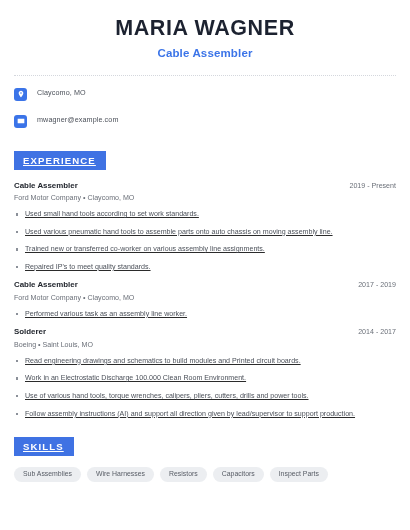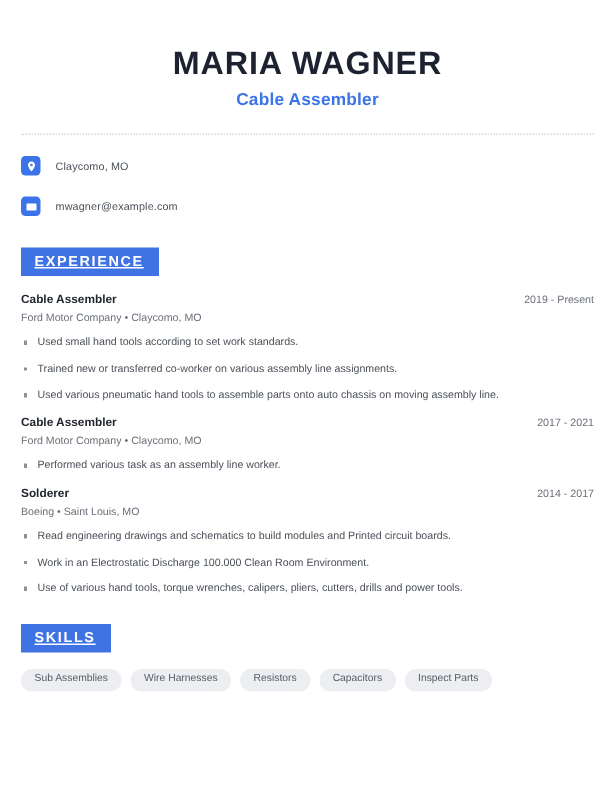--- a/index.html
+++ b/index.html
@@ -14,21 +14,20 @@
     color: #2b2b2b;
     overflow: hidden;
   }
   .page {
     width: 410px;
     height: 440px;
     box-sizing: border-box;
     padding: 0 14px;
     position: relative;
     background: #ffffff;
-    margin-top: 14px;
   }
 
   
   .header {
     padding-top: 17px;
     text-align: center;
   }
   .name {
     font-size: 21.5px;
     font-weight: bold;
@@ -48,21 +47,20 @@
     border-top: 1px dotted #d4d7dd;
     height: 0;
   }
 
   
   .contact {
     margin-top: 12px;
   }
   .contact-row {
     display: flex;
-    align-items: center;
     height: 18px;
     margin-bottom: 9px;
   }
   .contact-icon {
     width: 13px;
     height: 13px;
     border-radius: 3px;
     background: #3b74e8;
     display: flex;
     align-items: center;
@@ -117,20 +115,21 @@
     font-size: 7.1px;
     color: #6a6f78;
     white-space: nowrap;
     padding-top: 1px;
     text-align: left;
   }
   .bullets {
     list-style: none;
     margin: 7px 0 0 0;
     padding: 0;
+    text-decoration: underline;
   }
   .bullets li {
     position: relative;
     padding-left: 11px;
     font-size: 7.1px;
     color: #4b5059;
     line-height: 1.35;
     margin-bottom: 8px;
   }
   .bullets li:before {
@@ -205,50 +204,52 @@
       <div class="entry">
         <div class="entry-head">
           <div class="entry-left">
             <div class="entry-role">Cable Assembler</div>
             <div class="entry-meta">Ford Motor Company  •  Claycomo, MO</div>
           </div>
           <div class="entry-dates">2019 - Present</div>
         </div>
         <ul class="bullets">
           <li>Used small hand tools according to set work standards.</li>
+          <li>Used various pneumatic hand tools to assemble parts onto auto chassis on moving assembly line.</li>
           <li>Trained new or transferred co-worker on various assembly line assignments.</li>
-          <li>Used various pneumatic hand tools to assemble parts onto auto chassis on moving assembly line.</li>
+          <li>Repaired IP's to meet quality standards.</li>
         </ul>
       </div>
 
       <div class="entry">
         <div class="entry-head">
           <div class="entry-left">
             <div class="entry-role">Cable Assembler</div>
             <div class="entry-meta">Ford Motor Company  •  Claycomo, MO</div>
           </div>
-          <div class="entry-dates">2017 - 2021</div>
+          <div class="entry-dates">2017 - 2019</div>
         </div>
         <ul class="bullets">
           <li>Performed various task as an assembly line worker.</li>
         </ul>
       </div>
 
       <div class="entry">
         <div class="entry-head">
           <div class="entry-left">
             <div class="entry-role">Solderer</div>
             <div class="entry-meta">Boeing  •  Saint Louis, MO</div>
           </div>
           <div class="entry-dates">2014 - 2017</div>
         </div>
         <ul class="bullets">
           <li>Read engineering drawings and schematics to build modules and Printed circuit boards.</li>
           <li>Work in an Electrostatic Discharge 100.000 Clean Room Environment.</li>
           <li>Use of various hand tools, torque wrenches, calipers, pliers, cutters, drills and power tools.</li>
+          <li>Follow assembly instructions (AI) and support all direction given by lead/supervisor to support production.</li>
         </ul>
       </div>
 
     </div>
   </div>
 
   <div class="section">
     <span class="section-badge">SKILLS</span>
 
     <div class="skills-wrap">

